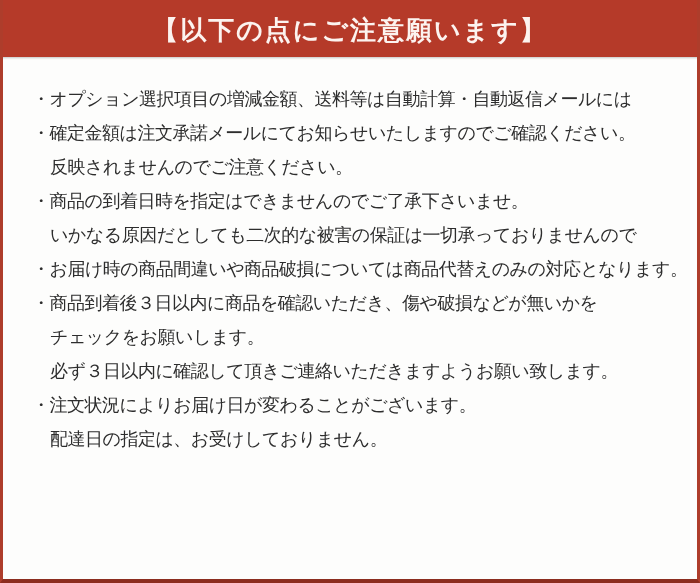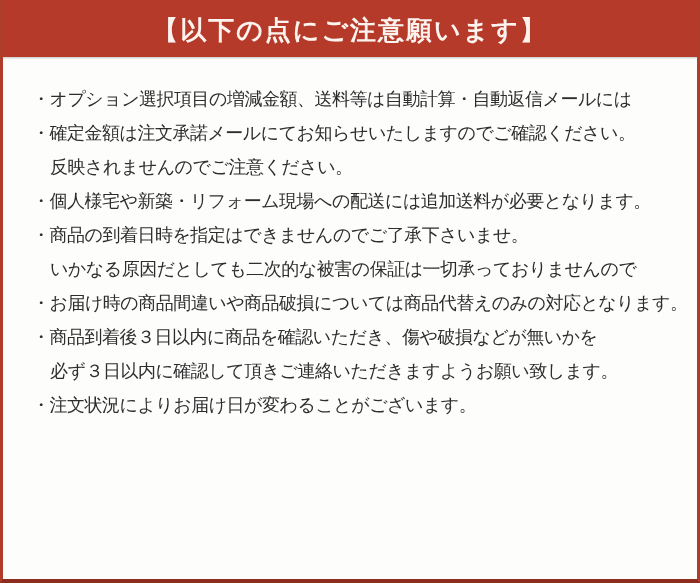--- a/index.html
+++ b/index.html
@@ -58,21 +58,22 @@
 <body>
 
 <div class="panel">
   <div class="banner">
     <span class="banner-title">【以下の点にご注意願います】</span>
   </div>
   <div class="notice-body">
     <div class="line">・オプション選択項目の増減金額、送料等は自動計算・自動返信メールには</div>
     <div class="line">・確定金額は注文承諾メールにてお知らせいたしますのでご確認ください。</div>
     <div class="line indent">反映されませんのでご注意ください。</div>
-    <div class="line">・個人様宅や新築・リフォーム現場への配送には追加送料が必要となります。</div>
     <div class="line">・商品の到着日時を指定はできませんのでご了承下さいませ。</div>
     <div class="line indent">いかなる原因だとしても二次的な被害の保証は一切承っておりませんので</div>
     <div class="line">・お届け時の商品間違いや商品破損については商品代替えのみの対応となります。</div>
     <div class="line">・商品到着後３日以内に商品を確認いただき、傷や破損などが無いかを</div>
+    <div class="line indent">チェックをお願いします。</div>
     <div class="line indent">必ず３日以内に確認して頂きご連絡いただきますようお願い致します。</div>
     <div class="line">・注文状況によりお届け日が変わることがございます。</div>
+    <div class="line indent">配達日の指定は、お受けしておりません。</div>
   </div>
 </div>
 
 </body></html>

